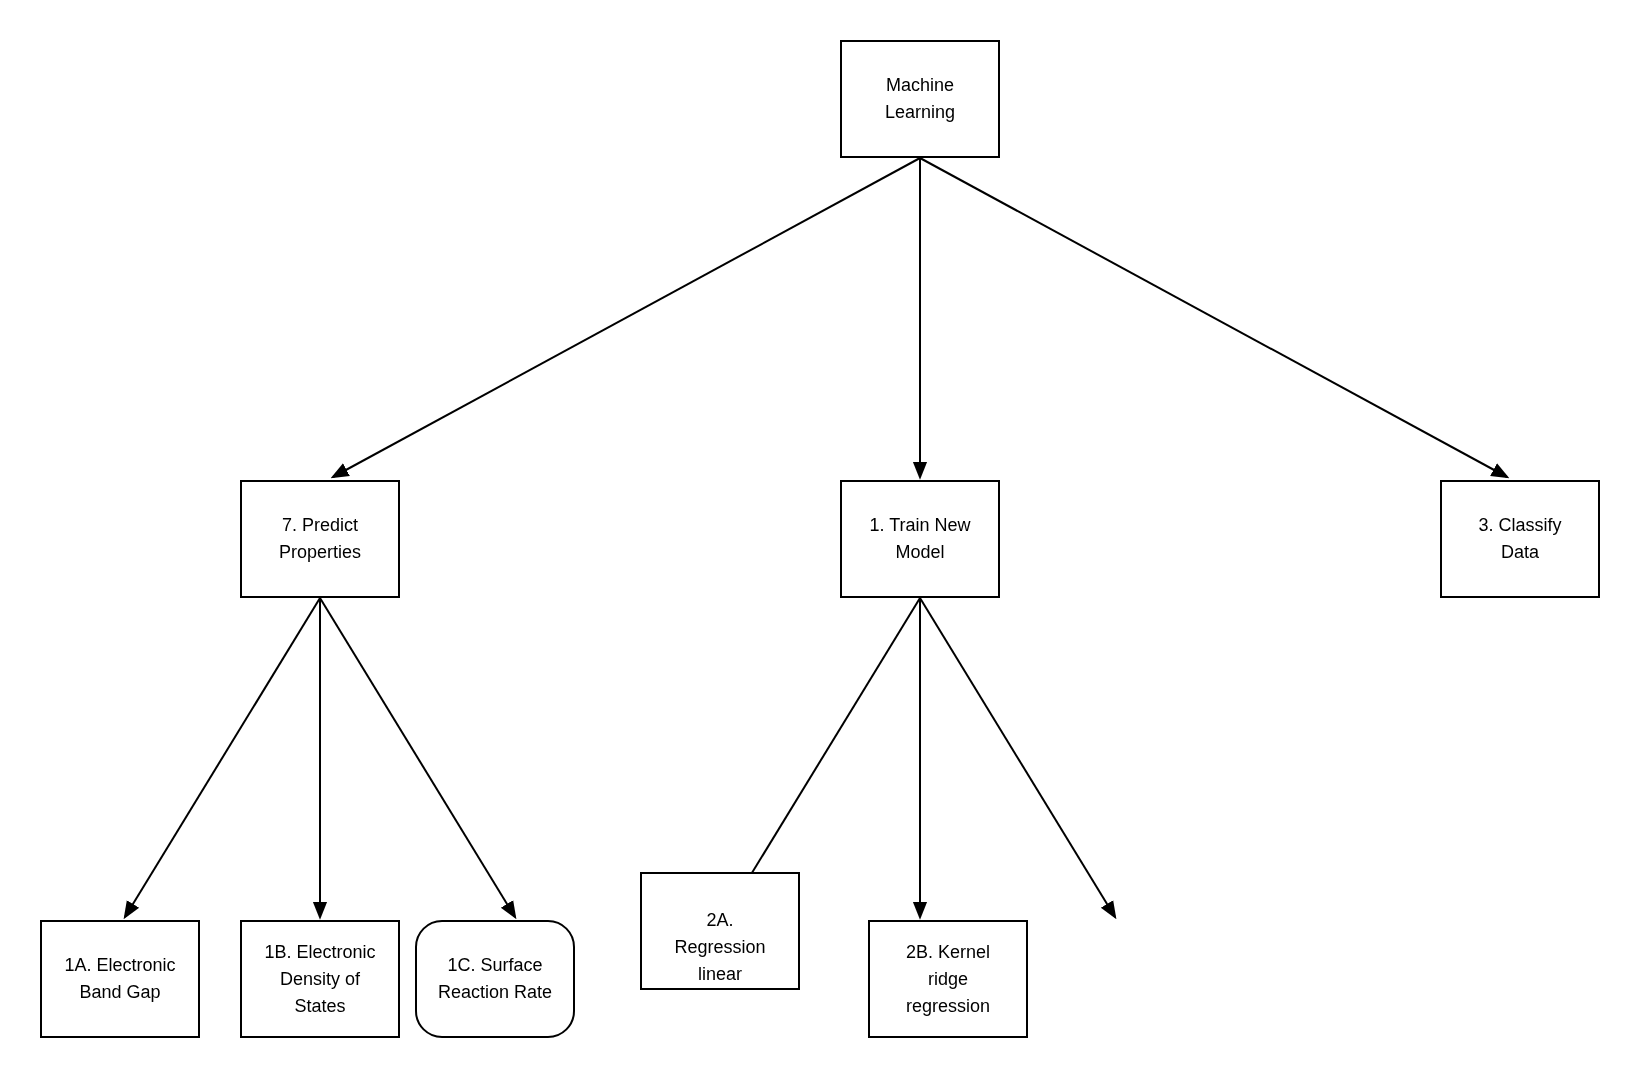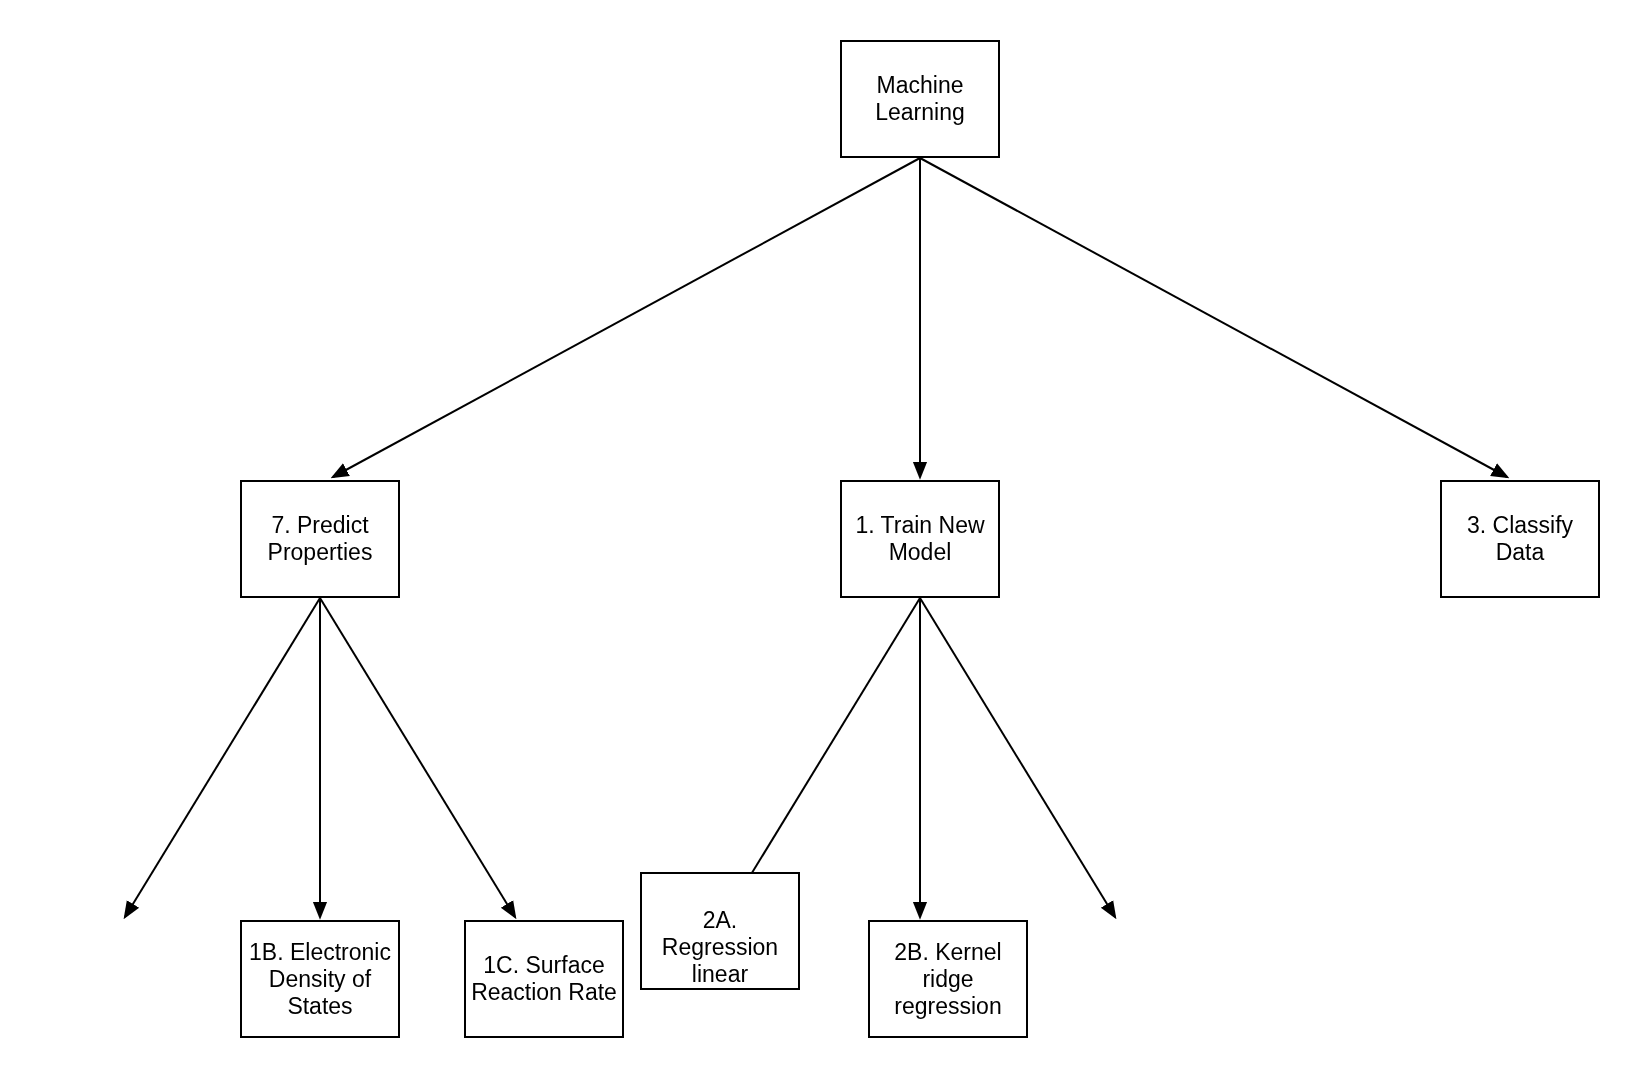--- a/index.html
+++ b/index.html
@@ -34,33 +34,33 @@
     box-sizing: border-box;
     border: 2px solid #000000;
     background: #ffffff;
     display: flex;
     align-items: center;
     justify-content: center;
     text-align: center;
   }
   .node-label {
     white-space: pre-line;
-    font-size: 23px;
+    font-size: 18px;
     line-height: 27px;
     color: #000000;
     padding: 0 4px;
   }
   
   .pos-ml   { left: 840px;  top: 40px; }
   .pos-p1   { left: 240px;  top: 480px; }
   .pos-p2   { left: 840px;  top: 480px; }
   .pos-p3   { left: 1440px; top: 480px; }
   .pos-c1a  { left: 40px;   top: 920px; }
   .pos-c1b  { left: 240px;  top: 920px; }
-  .pos-c1c  { left: 464px;  top: 920px; }
+  .pos-c1c  { left: 415px;  top: 920px; border-radius: 27px; }
   .pos-c2a  { left: 640px;  top: 872px; align-items: flex-end; }
   .pos-c2b  { left: 868px;  top: 920px; }
   .pos-c2c  { left: 1040px; top: 920px; }
 </style>
 </head>
 <body>
 
 <div class="canvas">
 
   <svg class="edges-layer" width="1640" height="1080" viewBox="0 0 1640 1080" xmlns="http://www.w3.org/2000/svg">
@@ -93,20 +93,24 @@
   <div class="node pos-p2">
     <span class="node-label">1. Train New
 Model</span>
   </div>
 
   <div class="node pos-p3">
     <span class="node-label">3. Classify
 Data</span>
   </div>
 
+  <div class="node pos-c1a">
+    <span class="node-label">1A. Electronic
+Band Gap</span>
+  </div>
 
   <div class="node pos-c1b">
     <span class="node-label">1B. Electronic
 Density of
 States</span>
   </div>
 
   <div class="node pos-c1c">
     <span class="node-label">1C. Surface
 Reaction Rate</span>

